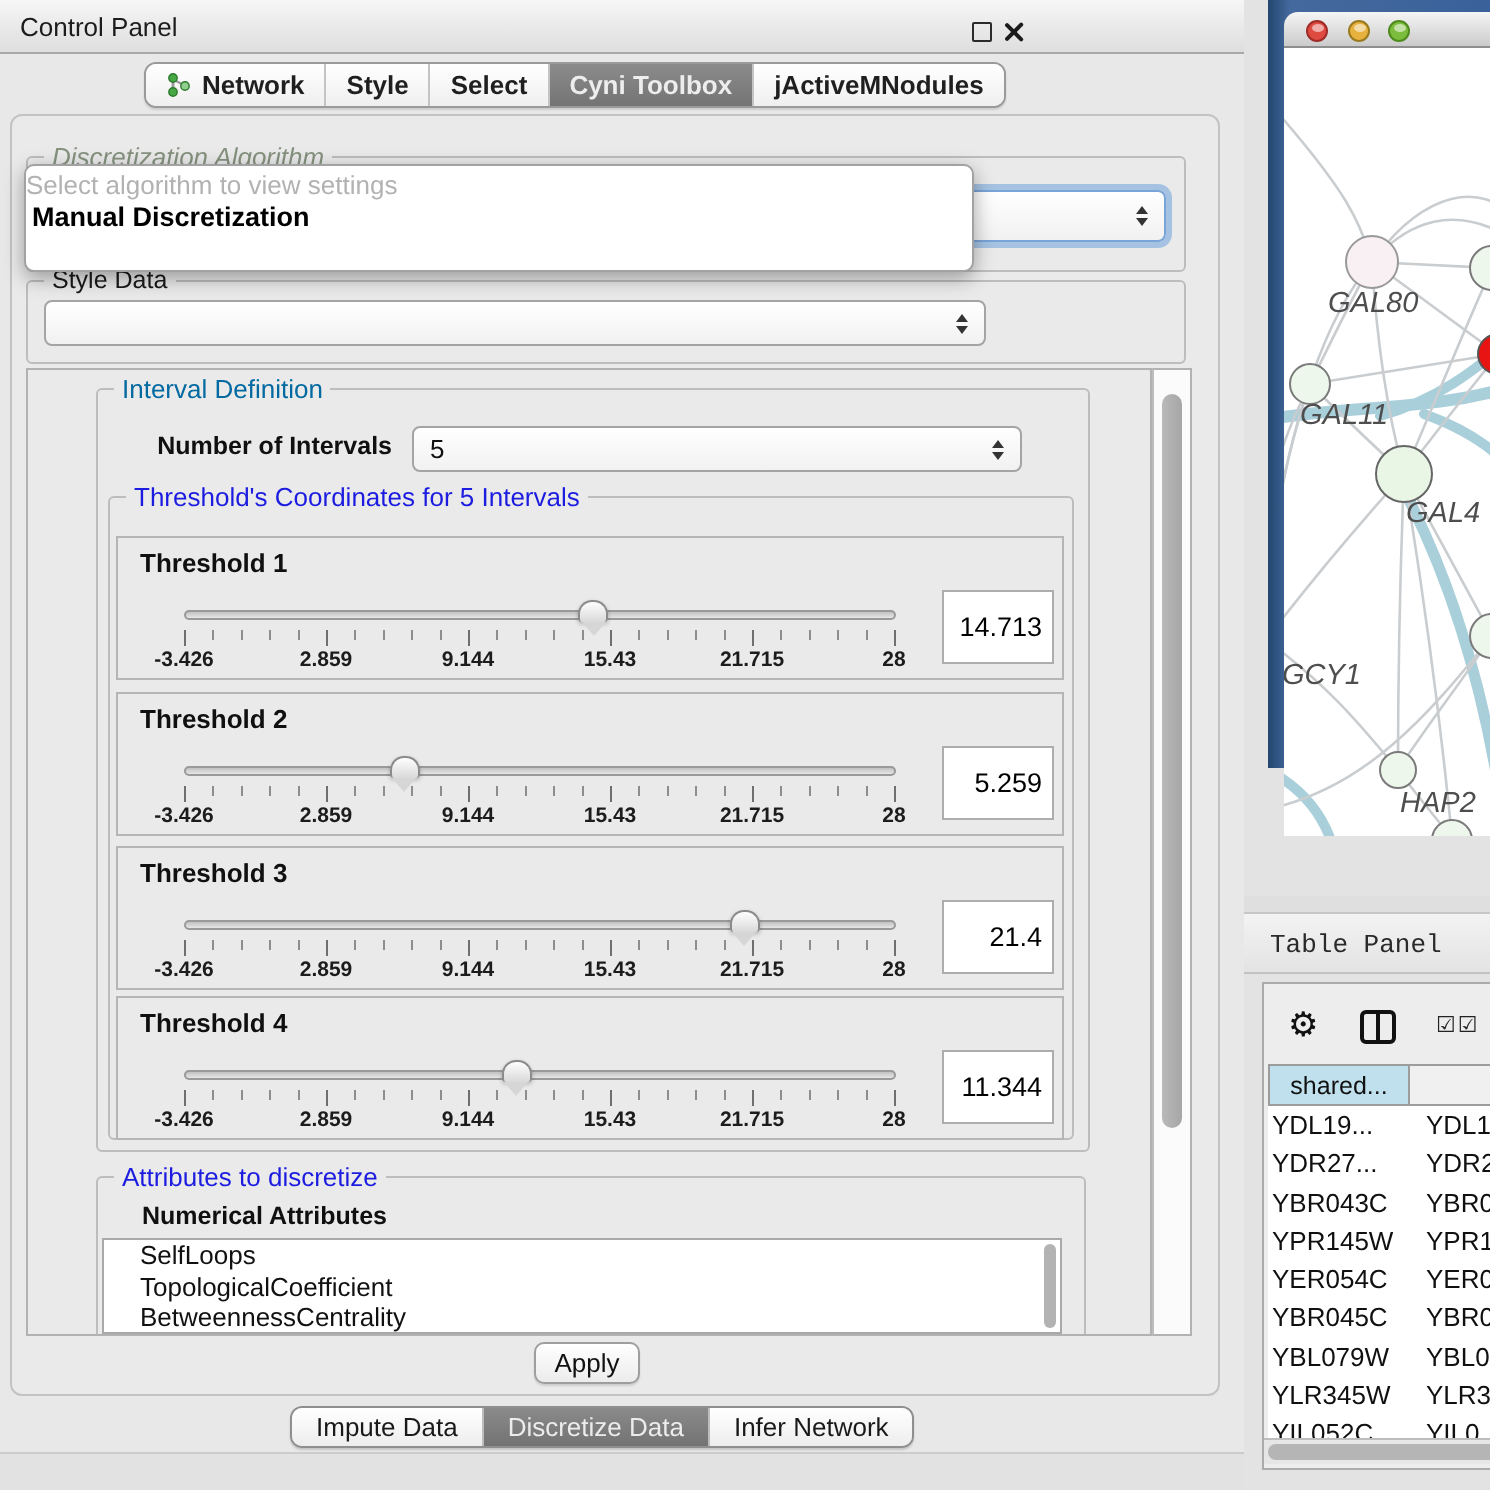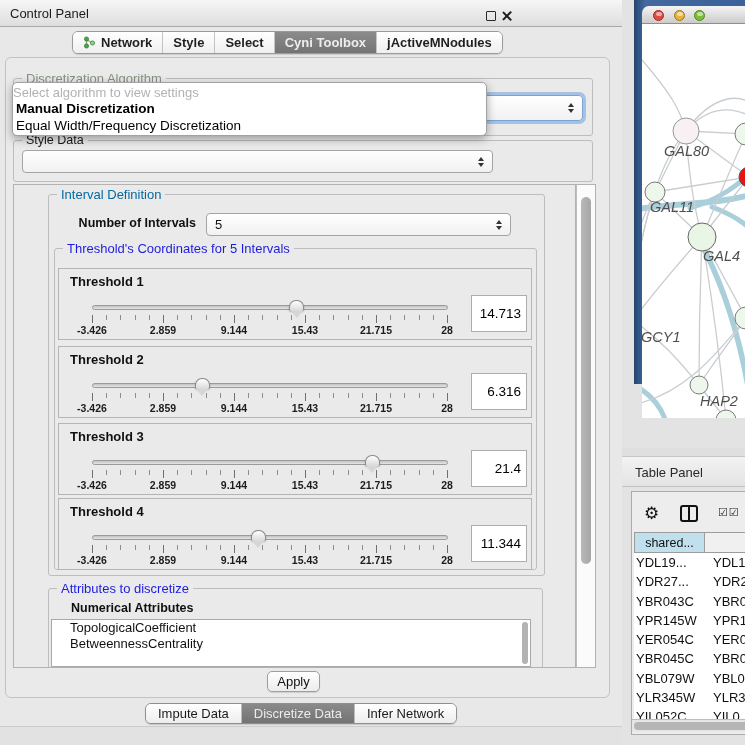--- a/index.html
+++ b/index.html
@@ -14,21 +14,21 @@
   .close-ic:before,.close-ic:after{content:"";position:absolute;left:5px;top:0;width:2.4px;height:12px;background:#1c1c1c;border-radius:1px;}
   .close-ic:before{transform:rotate(45deg);} .close-ic:after{transform:rotate(-45deg);}
   .tabbar{position:absolute;left:72px;top:31px;height:23px;display:flex;border:1px solid #9a9a9a;border-radius:6px;overflow:hidden;background:#fdfdfd;box-shadow:0 1px 1px rgba(0,0,0,.12);}
   .tab{height:100%;display:flex;align-items:center;justify-content:center;font-size:13px;font-weight:700;color:#1f1f1f;background:linear-gradient(#ffffff,#efefef);border-right:1px solid #c4c4c4;padding:0 10px;}
   .tab:last-child{border-right:none;}
   .tab.sel{background:linear-gradient(#8b8b8b,#747474);color:#ededed;}
   .netic{width:13px;height:13px;margin-right:5px;}
   .outerpanel{position:absolute;left:5px;top:57px;width:605px;height:641px;border:1px solid #c3c3c3;border-radius:6px;background:#eaeaea;}
   .group{position:absolute;border:1px solid #bdbdbd;border-radius:3px;}
   .gtitle{position:absolute;top:-8px;left:8px;background:#eaeaea;padding:0 4px;font-size:13px;}
-  .gtitle.gray{color:#86927f;} .gtitle.black{color:#1a1a1a;font-size:12.5px;}
+  .gtitle.gray{color:#86927f;font-style:italic;} .gtitle.black{color:#1a1a1a;font-size:12.5px;}
   .gtitle.green{color:#0369a1;} .gtitle.blue{color:#1c1ce0;}
   .combo{position:absolute;background:linear-gradient(#ffffff,#f1f1f1);border:1px solid #a4a4a4;border-radius:4px;font-size:13px;color:#111;display:flex;align-items:center;padding-left:8px;}
   .stepper{position:absolute;right:8px;top:50%;transform:translateY(-50%);display:flex;flex-direction:column;gap:2px;}
   .arr-up{width:0;height:0;border-left:3.5px solid transparent;border-right:3.5px solid transparent;border-bottom:4.5px solid #333;}
   .arr-dn{width:0;height:0;border-left:3.5px solid transparent;border-right:3.5px solid transparent;border-top:4.5px solid #333;}
   .combo.focus{border:1px solid #79a4d8;box-shadow:0 0 0 3px rgba(108,160,220,.55);}
   .popup{position:absolute;left:12px;top:82px;width:475px;height:54px;background:#fff;border:1px solid #a2a2a2;border-radius:5px;box-shadow:0 3px 10px rgba(0,0,0,.35);z-index:50;overflow:hidden;}
   .popup .prompt{margin-top:2px;text-align:left;font-size:13px;color:#b2b2b2;}
   .popup .opt{font-size:13.5px;color:#000;padding-left:3px;line-height:17px;}
   .popup .opt.b{font-weight:700;}
@@ -60,21 +60,21 @@
   .rightpane{position:absolute;left:622px;top:0;width:123px;height:745px;background:#e3e3e3;}
   .netframe{position:absolute;left:12px;top:0;width:123px;height:384px;background:linear-gradient(90deg,#24476f,#44699e 9%,#39609a);font-style:italic;}
   .macwin{position:absolute;left:8px;top:6px;width:115px;height:412px;}
   .mactitle{position:absolute;left:0;top:0;width:115px;height:18px;border-radius:7px 0 0 0;background:linear-gradient(#f5f5f5,#cbcbcb);border-bottom:1px solid #8e8e8e;}
   .light{position:absolute;top:4px;width:11px;height:11px;border-radius:50%;}
   .light i{position:absolute;left:2px;top:1px;width:6px;height:4px;border-radius:50%;background:rgba(255,255,255,.55);}
   .canvas{position:absolute;left:0;top:18px;width:115px;height:394px;background:#fff;}
   .nlabel{font-size:14.5px;fill:#4e4e4e;}
   .tpgap{position:absolute;left:0;top:448px;width:123px;height:9px;background:#dfdfdf;border-bottom:1px solid #c7c7c7;}
   .tptitle{position:absolute;left:0;top:457px;width:123px;height:30px;background:linear-gradient(#f3f3f3,#e3e3e3);border-bottom:1px solid #c2c2c2;}
-  .tptitle .t{position:absolute;left:13px;top:8px;font-size:13px;color:#2a2a2a;}
+  .tptitle .t{position:absolute;left:13px;top:8px;font-size:13px;color:#2a2a2a;font-family:Liberation Mono, monospace;}
   .tpbox{position:absolute;left:9px;top:491px;width:114px;height:244px;background:#ededed;border:1px solid #ababab;border-right:none;overflow:hidden;}
   .gearic{position:absolute;left:12px;top:11px;font-family:"DejaVu Sans",sans-serif;font-size:17px;color:#111;line-height:20px;}
   .splitic{position:absolute;left:48px;top:13px;width:18px;height:17px;border:2.2px solid #111;border-radius:3px;}
   .splitic:before{content:"";position:absolute;left:5.5px;top:0;width:2.2px;height:13px;background:#111;}
   .checksic{position:absolute;left:86px;top:14px;font-family:"DejaVu Sans",sans-serif;font-size:11px;color:#222;letter-spacing:1px;}
   .thead{position:absolute;left:2px;top:40px;height:21px;display:flex;}
   .hcell{height:21px;border:1px solid #9c9c9c;font-size:12.5px;color:#111;display:flex;align-items:center;justify-content:center;}
   .hcell.c0{width:71px;background:#bfe0ec;}
   .hcell.c1{width:100px;background:#f0f0f0;border-left:none;}
   .tbody{position:absolute;left:2px;top:61px;width:120px;}
@@ -128,21 +128,20 @@
   <div class="combo focus" style="left:22px;top:95px;width:561px;height:26px;">
     <span class="stepper">
         <span class="arr-up"></span>
         <span class="arr-dn"></span>
       </span>
   </div>
 
   <div class="popup">
     <div class="prompt">Select algorithm to view settings</div>
     <div class="opt b">Manual Discretization</div>
-    <div class="opt">Equal Width/Frequency Discretization</div>
   </div>
 
   <div class="group" style="left:13px;top:140px;width:580px;height:42px;">
     <span class="gtitle black">Style Data</span>
   </div>
   <div class="combo" style="left:22px;top:150px;width:471px;height:23px;">
     <span class="stepper">
         <span class="arr-up"></span>
         <span class="arr-dn"></span>
       </span>
@@ -193,21 +192,21 @@
         <div class="thumb" style="left: 102.5px;"></div>
         <div class="scale-labels">
             <span class="scale-num" style="left: 0px;">-3.426</span>
             <span class="scale-num" style="left: 71px;">2.859</span>
             <span class="scale-num" style="left: 142px;">9.144</span>
             <span class="scale-num" style="left: 213px;">15.43</span>
             <span class="scale-num" style="left: 284px;">21.715</span>
             <span class="scale-num" style="left: 355px;">28</span>
           </div>
       </div>
-      <div class="th-value">6.316</div>
+      <div class="th-value">5.259</div>
     </div>
 
     <div class="threshold-block" style="top:238px;">
       <div class="th-title">Threshold 3</div>
       <div class="slider">
         <div class="track"></div>
         <div class="ticks-minor"></div>
         <div class="ticks-major"></div>
         <div class="thumb" style="left: 272.9px;"></div>
         <div class="scale-labels">
@@ -239,20 +238,21 @@
           </div>
       </div>
       <div class="th-value">11.344</div>
     </div>
 
     <div class="group" style="left:34px;top:403px;width:495px;height:85px;background:#eaeaea;">
       <span class="gtitle blue">Attributes to discretize</span>
     </div>
     <div class="nilabel" style="left:37px;top:416px;padding-left:20px;">Numerical Attributes</div>
     <div class="listbox" style="left:37px;top:434px;width:480px;height:48px;">
+      <div class="li">SelfLoops</div>
       <div class="li">TopologicalCoefficient</div>
       <div class="li">BetweennessCentrality</div>
       <div class="lscroll"></div>
     </div>
   </div>
 
   <div class="vscroll">
     <div class="thumbbar"></div>
   </div>
 

